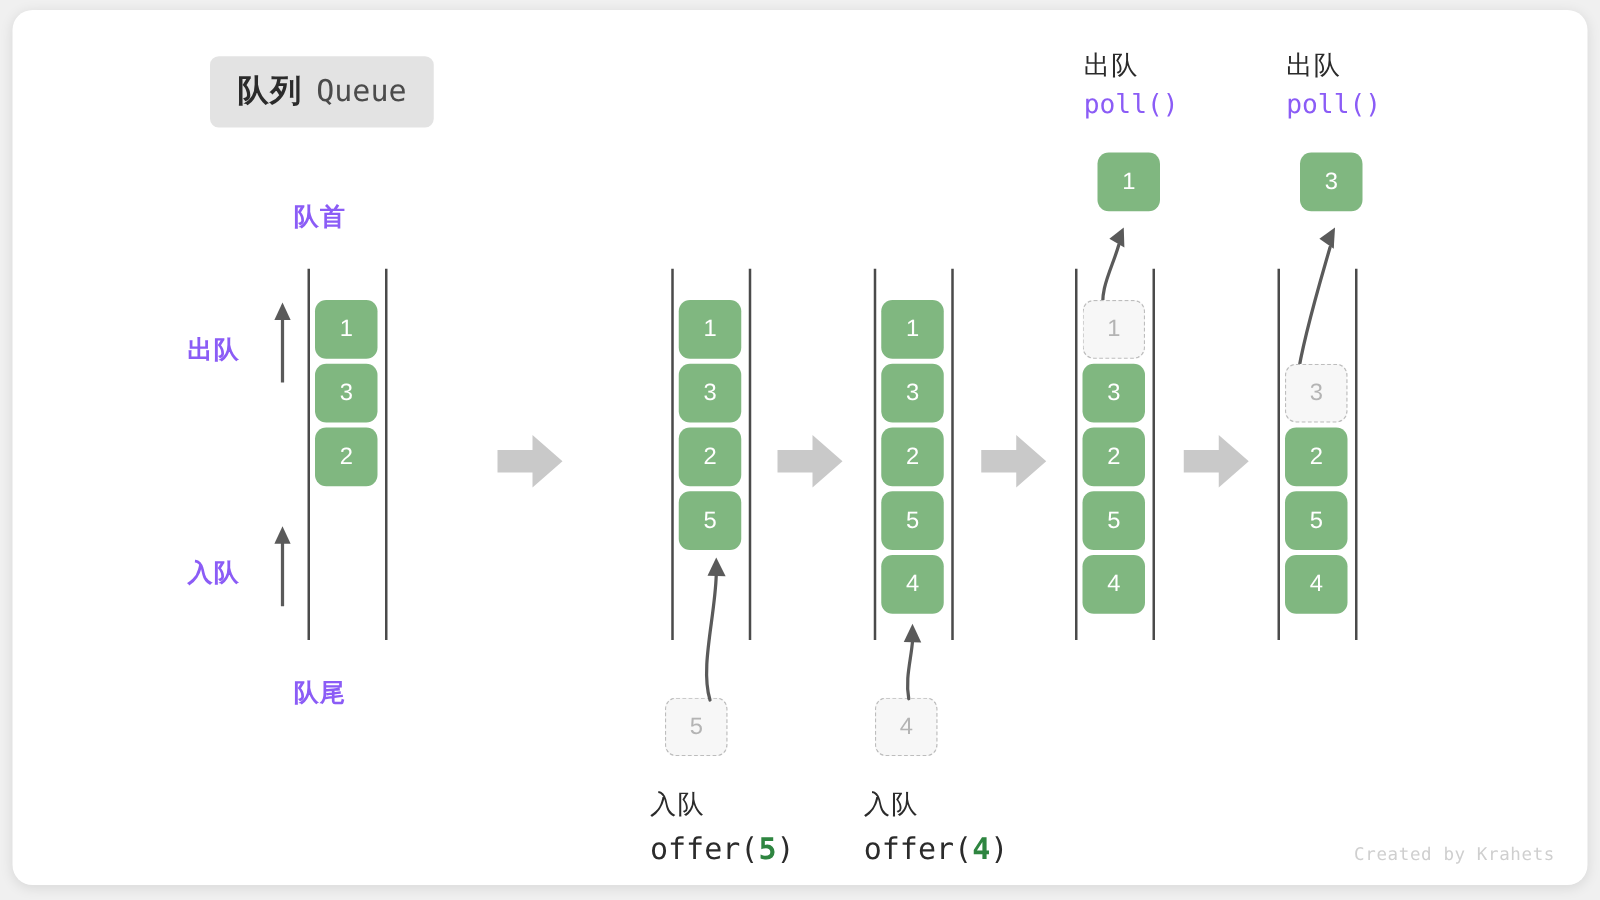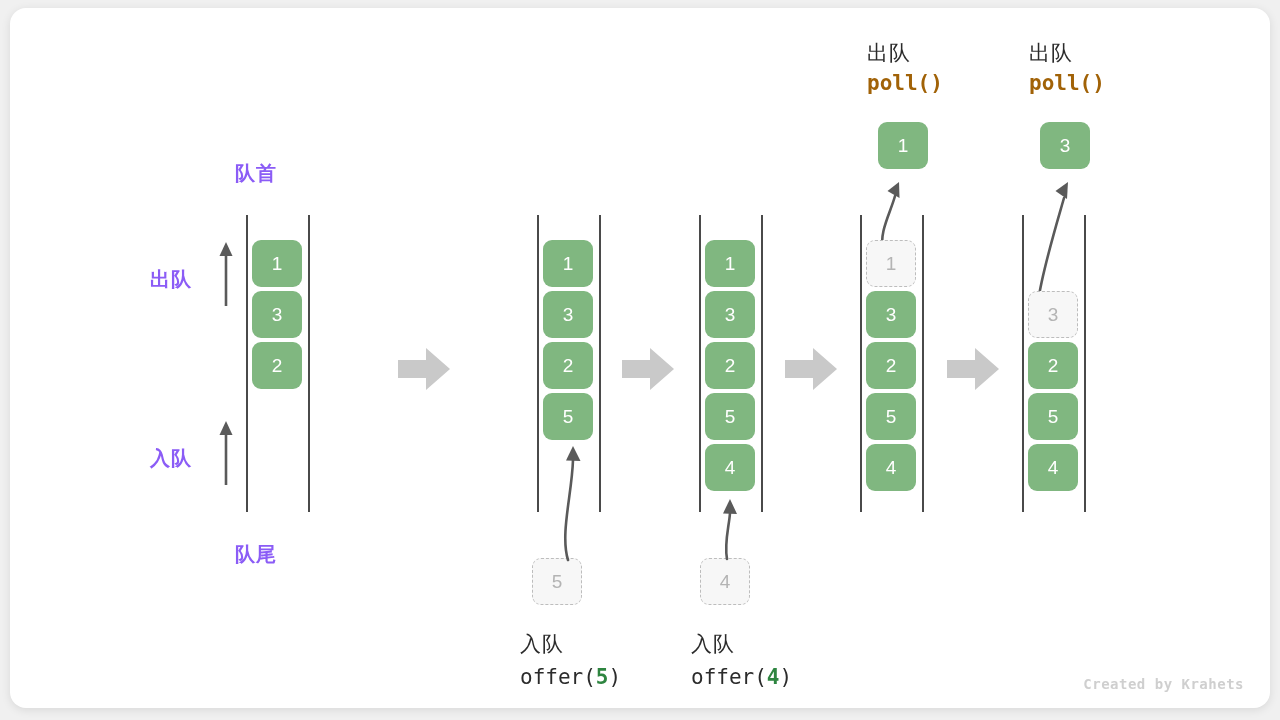--- a/index.html
+++ b/index.html
@@ -92,55 +92,57 @@
     text-align: left;
     white-space: nowrap;
     line-height: 1.55;
   }
   .caption .cn {
     font-size: 21px;
     color: #2b2b2b;
     letter-spacing: 1px;
   }
   .caption .code {
-    font-size: 21px;
+    font-size: 24px;
     color: #2b2b2b;
     font-family: "DejaVu Sans Mono", "Liberation Mono", monospace;
   }
   .caption .code .num { color: #2e8540; font-weight: bold; }
 
   .op-title {
     text-align: left;
     white-space: nowrap;
     line-height: 1.45;
   }
   .op-title .cn { font-size: 21px; color: #2b2b2b; letter-spacing: 1px; }
   .op-title .code {
-    font-size: 21px; color: #a16207;
-    font-family: "DejaVu Sans Mono", "Liberation Mono", monospace;
-    font-weight: bold;
+    font-size: 21px; color: #8b5cf6;
+    font-family: "DejaVu Sans Mono", "Liberation Mono", monospace;
   }
 
   
   #watermark {
     right: 26px; bottom: 16px;
     font-size: 14px;
     color: #cfcfcf;
     font-family: "DejaVu Sans Mono", "Liberation Mono", monospace;
     letter-spacing: 0.5px;
-    font-weight: bold;
   }
 
   svg { display: block; overflow: visible; }
 </style>
 </head>
 <body>
 
 <div id="card">
 
+  <div id="title-badge" class="abs">
+    <span class="cn">队列</span>
+    <span class="en">Queue</span>
+  </div>
 
   <div class="abs cjk-bold" style="left:225px; top:152px;">队首</div>
   <div class="abs cjk-bold" style="left:225px; top:533px;">队尾</div>
 
   <div class="abs cjk-bold" style="left:140px; top:258px;">出队</div>
   <div class="abs" style="left:205px; top:232px;">
     <svg width="22" height="68" viewBox="0 0 22 68">
       <line x1="11" y1="66" x2="11" y2="12" stroke="#5a5a5a" stroke-width="2.6"></line>
       <path d="M11 2 L17.5 16 L4.5 16 Z" fill="#5a5a5a"></path>
     </svg>

